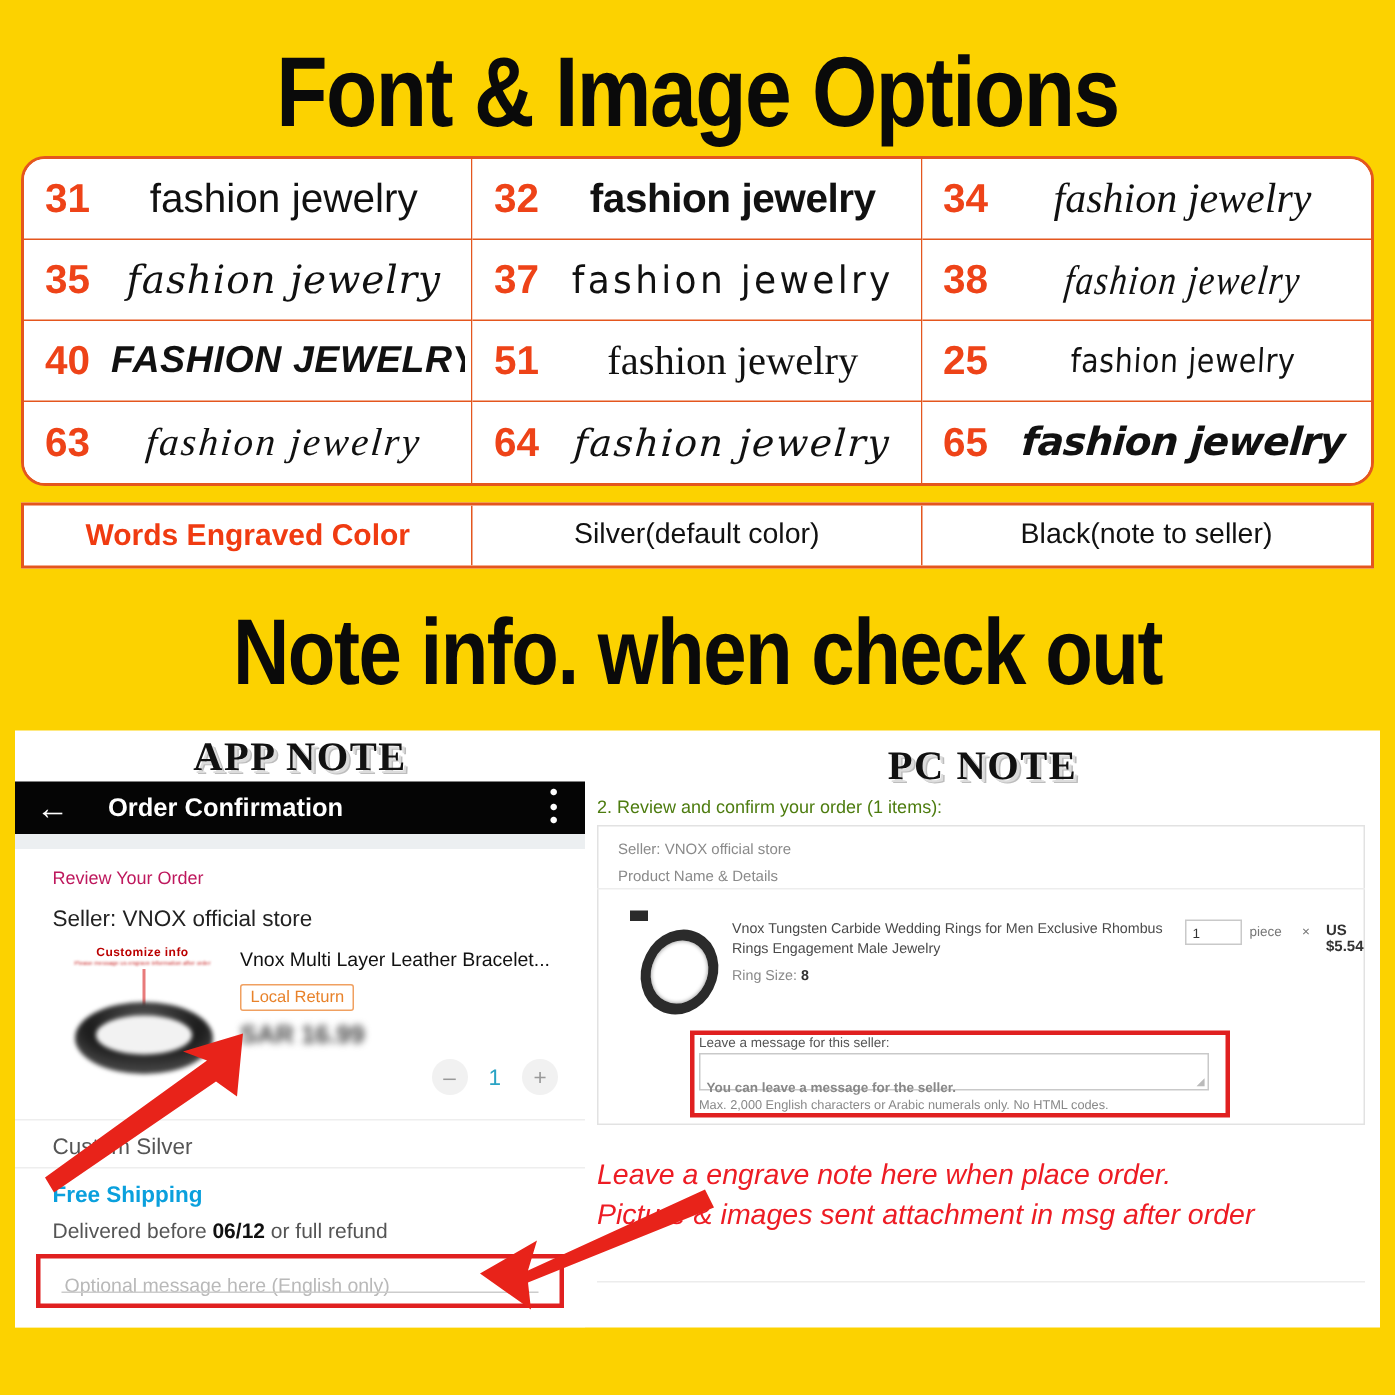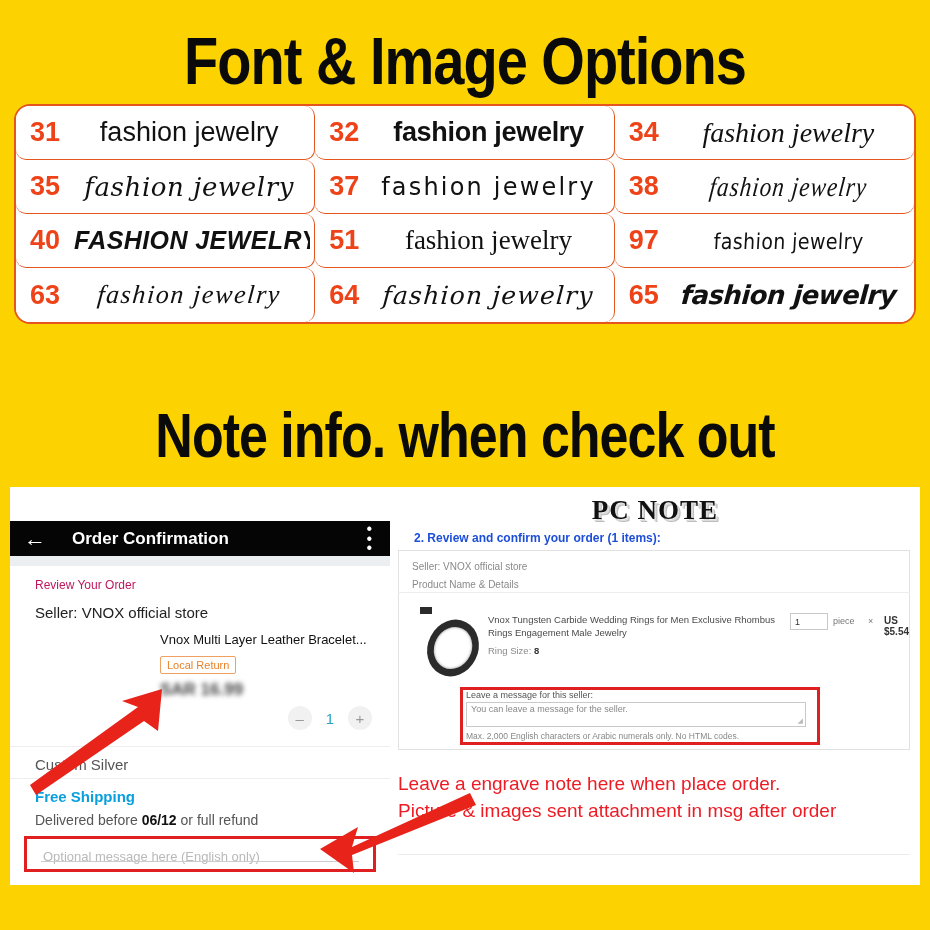--- a/index.html
+++ b/index.html
@@ -25,21 +25,21 @@
   
   .font-table{
     position:absolute;left:14px;top:104px;width:902px;height:220px;
     background:#fff;border:2px solid #E4561E;border-radius:16px;
     box-sizing:border-box;overflow:hidden;
     display:grid;grid-template-columns:1fr 1fr 1fr;grid-template-rows:1fr 1fr 1fr 1fr;
   }
   .fcell{
     display:flex;align-items:center;
     border-right:1.5px solid #E4561E;border-bottom:1.5px solid #E4561E;
-    box-sizing:border-box;padding:0 4px 0 14px;background:#fff;overflow:hidden;border-radius:10px;
+    box-sizing:border-box;padding:0 4px 0 14px;background:#fff;overflow:hidden;
   }
   .fcell:nth-child(3n){border-right:none;}
   .fcell:nth-child(n+10){border-bottom:none;}
   .fnum{
     color:#EE4318;font-weight:bold;font-size:27px;
     min-width:44px;flex:0 0 auto;font-family:"Liberation Sans", sans-serif;
   }
   .fsample{
     flex:1 1 auto;text-align:center;color:#111;white-space:nowrap;
     overflow:hidden;padding-right:6px;
@@ -140,21 +140,21 @@
   .cust-silver{position:absolute;left:25px;top:190px;font-size:15px;color:#555;}
   .free-ship{position:absolute;left:25px;top:222px;font-size:15px;font-weight:bold;color:#0aa0dd;}
   .deliver{position:absolute;left:25px;top:246px;font-size:14px;color:#555;}
   .deliver b{color:#111;}
 
   .msgbox-wrap{position:absolute;left:14px;top:270px;width:352px;height:36px;border:3px solid #E02020;box-sizing:border-box;}
   .msgbox-ph{position:absolute;left:16px;top:10px;font-size:13px;color:#b9b9b9;}
   .msgbox-line{position:absolute;left:14px;right:14px;bottom:7px;height:1px;background:#ccc;}
 
   
-  .pc-head{position:absolute;left:24px;top:44px;font-size:12px;font-weight:bold;color:#1d4ed8;filter:blur(.35px);}
+  .pc-head{position:absolute;left:8px;top:44px;font-size:12px;font-weight:normal;color:#4d7c0f;filter:blur(.35px);}
   .pc-card{position:absolute;left:8px;top:63px;width:512px;height:200px;border:1px solid #e2e2e2;box-sizing:border-box;background:#fff;}
   .pc-seller{position:absolute;left:22px;top:74px;font-size:10px;color:#8a8a8a;filter:blur(.45px);}
   .pc-pnd{position:absolute;left:22px;top:92px;font-size:10px;color:#8a8a8a;filter:blur(.45px);}
   .pc-rowline{position:absolute;left:8px;top:105px;width:512px;height:1px;background:#ededed;}
 
   .pc-ring{position:absolute;left:30px;top:128px;width:56px;height:52px;}
   .pc-ring .band{
     position:absolute;left:6px;top:6px;width:40px;height:40px;border-radius:50%;
     border:7px solid #2b2b2b;transform:rotate(-22deg) skewX(-8deg);
     box-shadow:inset 0 0 3px #888;
@@ -165,25 +165,25 @@
   .pc-ringsize{position:absolute;left:98px;top:158px;font-size:9.5px;color:#8a8a8a;filter:blur(.4px);}
   .pc-ringsize b{color:#333;}
   .pc-qtybox{position:absolute;left:400px;top:126px;width:38px;height:17px;border:1px solid #c9c9c9;box-sizing:border-box;font-size:9px;color:#333;display:flex;align-items:center;padding-left:4px;}
   .pc-piece{position:absolute;left:443px;top:129px;font-size:9px;color:#777;filter:blur(.35px);}
   .pc-times{position:absolute;left:478px;top:129px;font-size:9px;color:#777;}
   .pc-usd{position:absolute;left:494px;top:128px;font-size:10px;color:#333;font-weight:bold;filter:blur(.35px);}
 
   .pc-msg-outline{position:absolute;left:70px;top:200px;width:360px;height:58px;border:3px solid #E02020;box-sizing:border-box;}
   .pc-msg-label{position:absolute;left:76px;top:203px;font-size:9px;color:#555;filter:blur(.3px);}
   .pc-textarea{position:absolute;left:76px;top:215px;width:340px;height:25px;border:1px solid #c9c9c9;box-sizing:border-box;background:#fff;}
-  .pc-ta-text{position:absolute;left:4px;top:1px;font-size:9px;color:#888;filter:blur(.35px);}
+  .pc-ta-text{position:absolute;left:4px;top:17px;font-size:9px;color:#888;filter:blur(.35px);font-weight:bold;}
   .pc-ta-grip{position:absolute;right:2px;bottom:1px;font-size:7px;color:#bbb;}
   .pc-hint{position:absolute;left:76px;top:244px;font-size:8.5px;color:#888;filter:blur(.35px);}
 
-  .pc-note-red{position:absolute;left:8px;top:283px;width:512px;}
+  .pc-note-red{position:absolute;left:8px;top:283px;width:512px;font-style:italic;}
   .pc-note-red div{color:#ED1C24;font-size:19px;line-height:27px;}
   .pc-hr{position:absolute;left:8px;top:367px;width:512px;height:1px;background:#ececec;}
 
   
   .arrow{position:absolute;pointer-events:none;}
   .yellow-bottom{position:absolute;left:0;top:892px;width:930px;height:38px;background:#FCD200;}
   .left-yellow{position:absolute;left:0;top:487px;width:10px;height:405px;background:#FCD200;}
   .right-yellow{position:absolute;left:920px;top:487px;width:10px;height:405px;background:#FCD200;}
 </style>
 </head>
@@ -222,60 +222,72 @@
 
     <div class="fcell">
       <span class="fnum">40</span>
       <span class="fsample s40">FASHION JEWELRY</span>
     </div>
     <div class="fcell">
       <span class="fnum">51</span>
       <span class="fsample s51">fashion jewelry</span>
     </div>
     <div class="fcell">
-      <span class="fnum">97</span>
+      <span class="fnum">25</span>
       <span class="fsample s57">fashion jewelry</span>
     </div>
 
     <div class="fcell">
       <span class="fnum">63</span>
       <span class="fsample s63">fashion jewelry</span>
     </div>
     <div class="fcell">
       <span class="fnum">64</span>
       <span class="fsample s64">fashion jewelry</span>
     </div>
     <div class="fcell">
       <span class="fnum">65</span>
       <span class="fsample s65">fashion jewelry</span>
     </div>
   </div>
 
+  <div class="color-table">
+    <div class="ccell red">Words Engraved Color</div>
+    <div class="ccell">Silver(default color)</div>
+    <div class="ccell">Black(note to seller)</div>
+  </div>
 
   <div class="main-heading" id="h2" style="position:absolute;left:0;top:402px;width:930px;">Note info. when check out</div>
 
   <div class="shots">
 
     <div class="app-pane">
+      <div class="shot-title" id="appTitle">APP NOTE</div>
 
       <div class="appbar">
         <span class="back">←</span>
         <span class="abtitle">Order Confirmation</span>
         <span class="kebab">
             <span>•</span>
             <span>•</span>
             <span>•</span>
           </span>
       </div>
       <div class="appstrip"></div>
 
       <div class="app-body">
         <div class="ab-h">Review Your Order</div>
         <div class="ab-seller">Seller: VNOX official store</div>
 
+        <div class="prod-img">
+          <div class="ci-title">Customize info</div>
+          <div class="ci-sub">Please message us engrave information after order</div>
+          <div class="ringline"></div>
+          <div class="ring"></div>
+        </div>
 
         <div class="prod-name">Vnox Multi Layer Leather Bracelet...</div>
         <div class="badge">Local Return</div>
         <div class="price">SAR 16.99</div>
 
         <div class="qty">
           <span class="qbtn">–</span>
           <span class="qnum">1</span>
           <span class="qbtn">+</span>
         </div>

